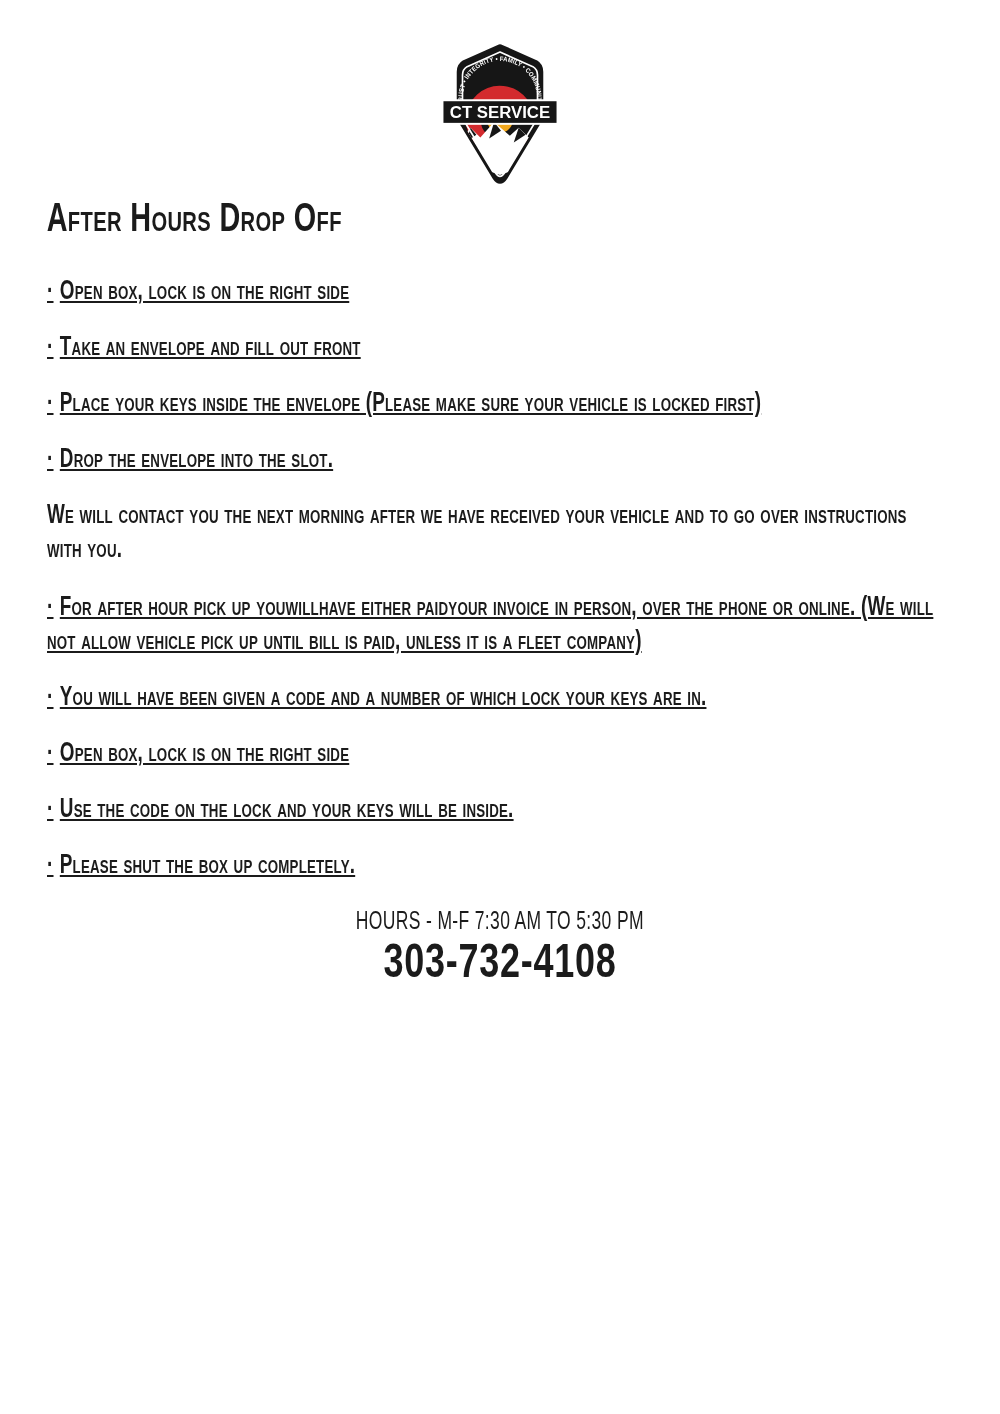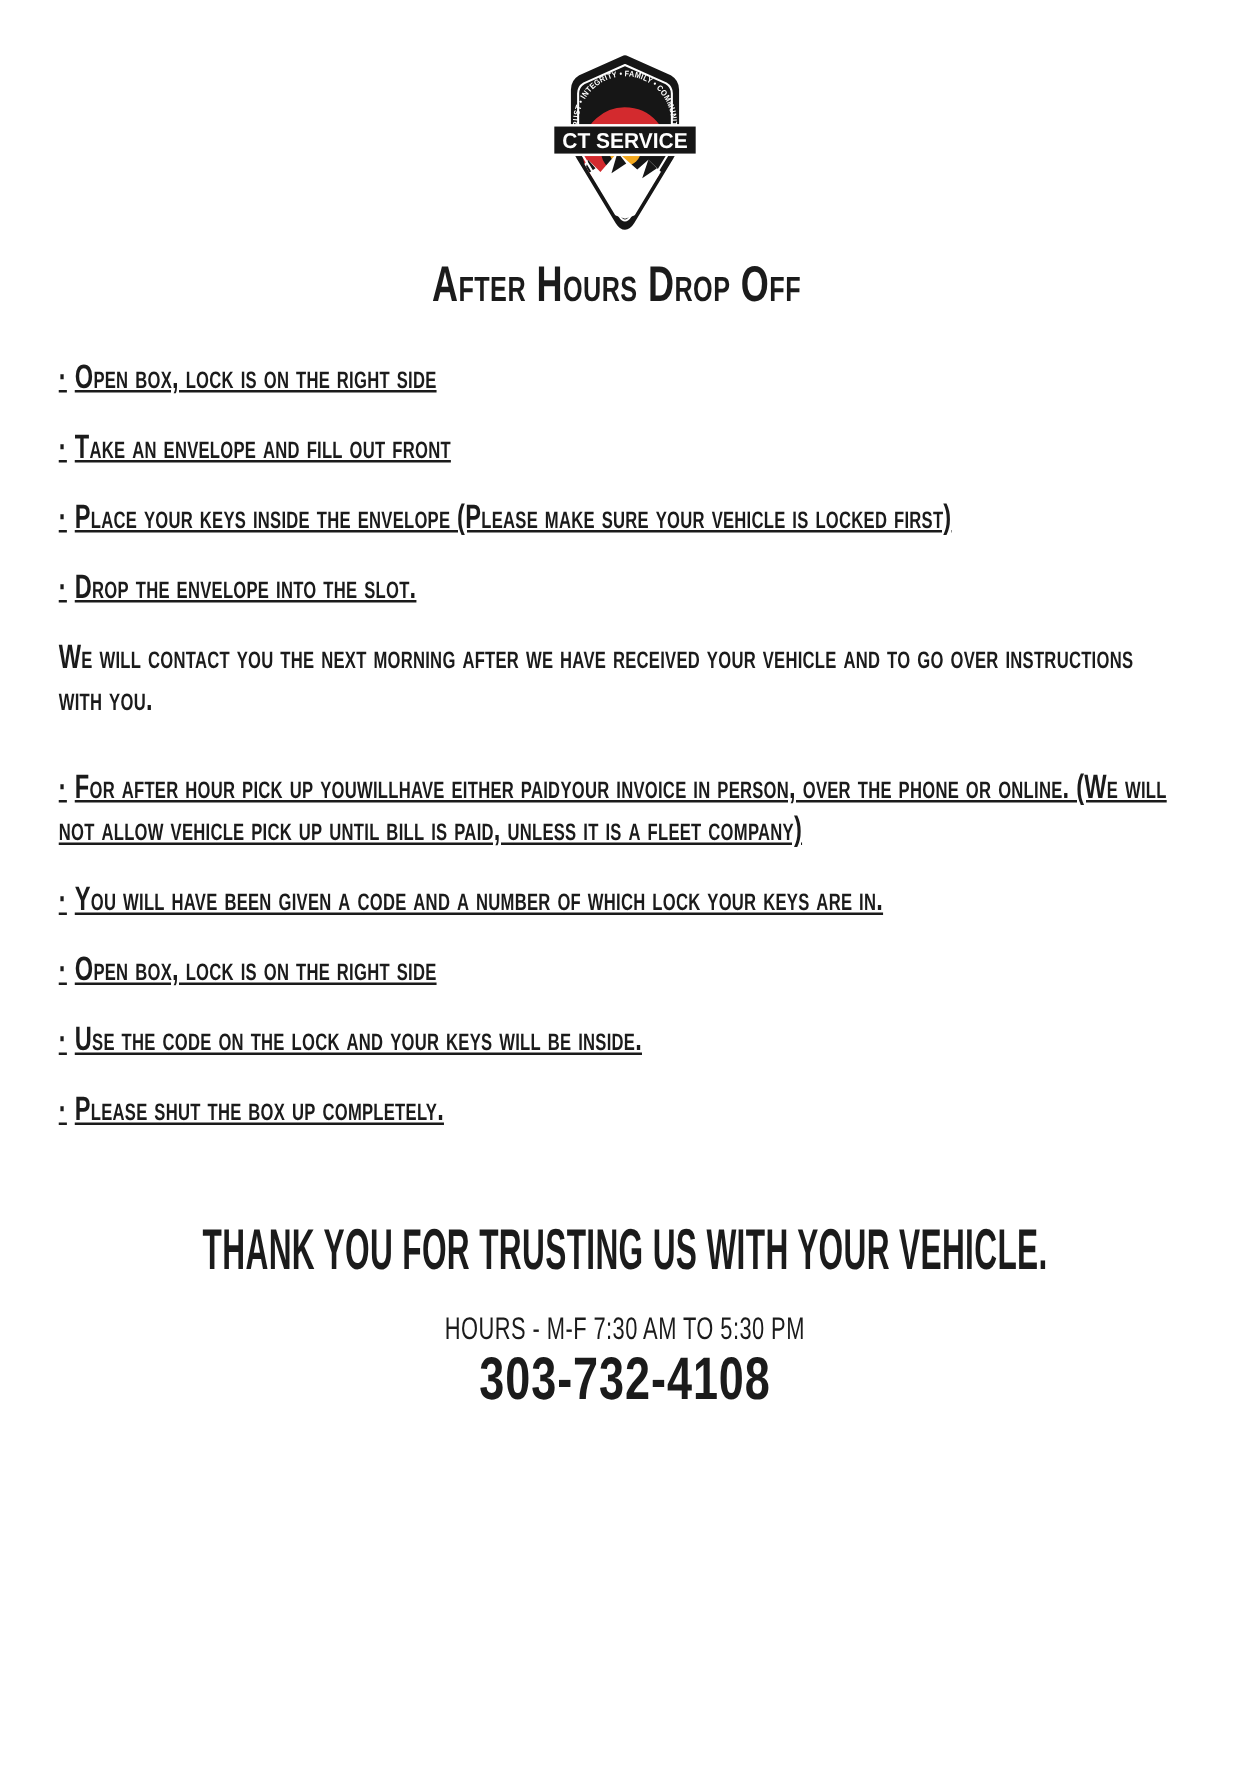--- a/index.html
+++ b/index.html
@@ -22,26 +22,26 @@
   .sqC55 { display: block; transform: scaleX(.55); transform-origin: 50% 0; width: 181.8%;  margin-left: -40.9%; }
   .sqC70 { display: block; transform: scaleX(.70); transform-origin: 50% 0; width: 142.86%; margin-left: -21.43%; }
   .sqC75 { display: block; transform: scaleX(.75); transform-origin: 50% 0; width: 133.34%; margin-left: -16.67%; }
 
   .smallcaps { font-variant: small-caps; }
 
   main { padding: 0 60px 0 47px; }
 
   h1 {
     font-size: 40px; line-height: 44px; font-weight: 700;
-    text-align: center; margin: 14px 0 0 0; letter-spacing: .5px;
+    margin: 4px 0 0 0; letter-spacing: .5px;
   }
   h1.second { margin-top: 46px; }
 
   ul.blist { list-style: none; margin: 34px 0 0 0; padding: 0; text-decoration: underline; }
-  ul.blist.second { margin-top: 36px; }
+  ul.blist.second { margin-top: 24px; }
   ul.blist li {
     font-size: 27px; line-height: 34px; font-weight: 700;
     letter-spacing: .3px; margin: 0 0 22px 0;
   }
   ul.blist li .mark { margin-right: 9px; }
 
   p.note {
     font-size: 27px; line-height: 34px; font-weight: 700;
     letter-spacing: .3px; margin: 18px 0 0 0;
   }
@@ -121,23 +121,20 @@
           <li class="sqL7"><span class="mark">·</span><span>You will have been given a code and a number of which lock your keys are in.</span></li>
           <li class="sqL7"><span class="mark">·</span><span>Open box, lock is on the right side</span></li>
           <li class="sqL7"><span class="mark">·</span><span>Use the code on the lock and your keys will be inside.</span></li>
           <li class="sqL7"><span class="mark">·</span><span>Please shut the box up completely.</span></li>
         </ul>
     </section>
 
   </main>
 
   <footer>
-    <div class="thanks">
-      <span class="sqC55">THANK YOU FOR TRUSTING US WITH YOUR VEHICLE.</span>
-    </div>
     <div class="hours">
       <span class="sqC70">HOURS - M-F 7:30 AM TO 5:30 PM</span>
     </div>
     <div class="phone">
       <span class="sqC75">303-732-4108</span>
     </div>
   </footer>
 
 </div>
 

